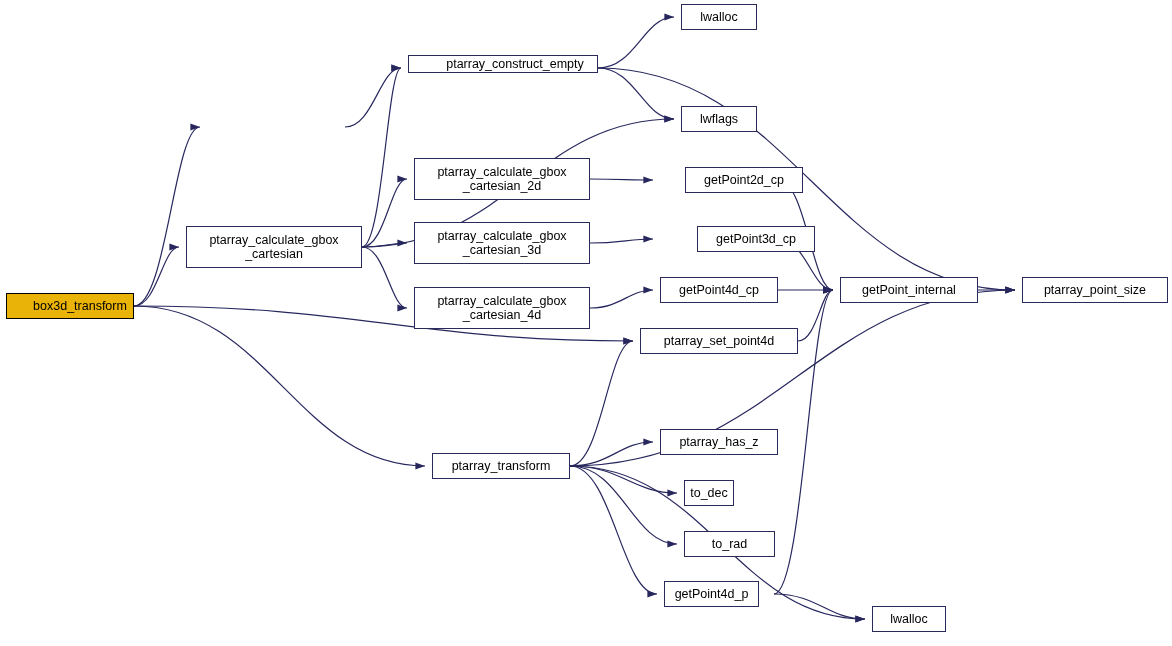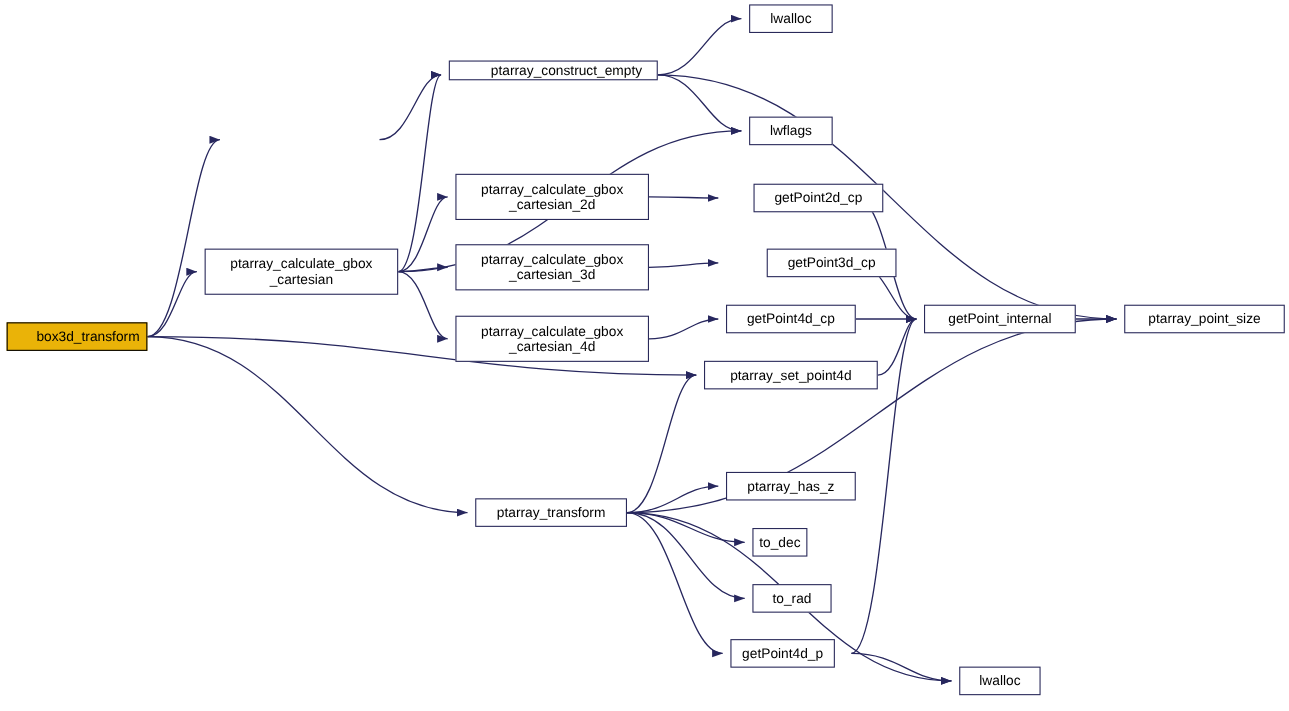--- a/index.html
+++ b/index.html
@@ -100,16 +100,16 @@
 _cartesian_4d</div>
     <div class="node" style="left: 660px; top: 167px; width: 118px; height: 26px; margin-left: 25px;">getPoint2d_cp</div>
     <div class="node" style="left: 660px; top: 226px; width: 118px; height: 26px; margin-left: 37px;">getPoint3d_cp</div>
     <div class="node" style="left: 660px; top: 277px; width: 118px; height: 26px;">getPoint4d_cp</div>
     <div class="node" style="left: 840px; top: 277px; width: 138px; height: 26px;">getPoint_internal</div>
     <div class="node" style="left: 1022px; top: 277px; width: 146px; height: 26px;">ptarray_point_size</div>
     <div class="node" style="left: 640px; top: 328px; width: 158px; height: 26px;">ptarray_set_point4d</div>
     <div class="node" style="left: 432px; top: 453px; width: 138px; height: 26px;">ptarray_transform</div>
     <div class="node" style="left: 660px; top: 429px; width: 118px; height: 26px;">ptarray_has_z</div>
     <div class="node" style="left: 684px; top: 480px; width: 50px; height: 26px;">to_dec</div>
-    <div class="node" style="left: 684px; top: 531px; width: 72px; height: 26px;">to_rad</div>
+    <div class="node" style="left: 684px; top: 531px; width: 91px; height: 26px;">to_rad</div>
     <div class="node" style="left: 664px; top: 581px; width: 95px; height: 26px;">getPoint4d_p</div>
     <div class="node" style="left: 872px; top: 606px; width: 74px; height: 26px;">lwalloc</div>
   </div>
 
 </body></html>

